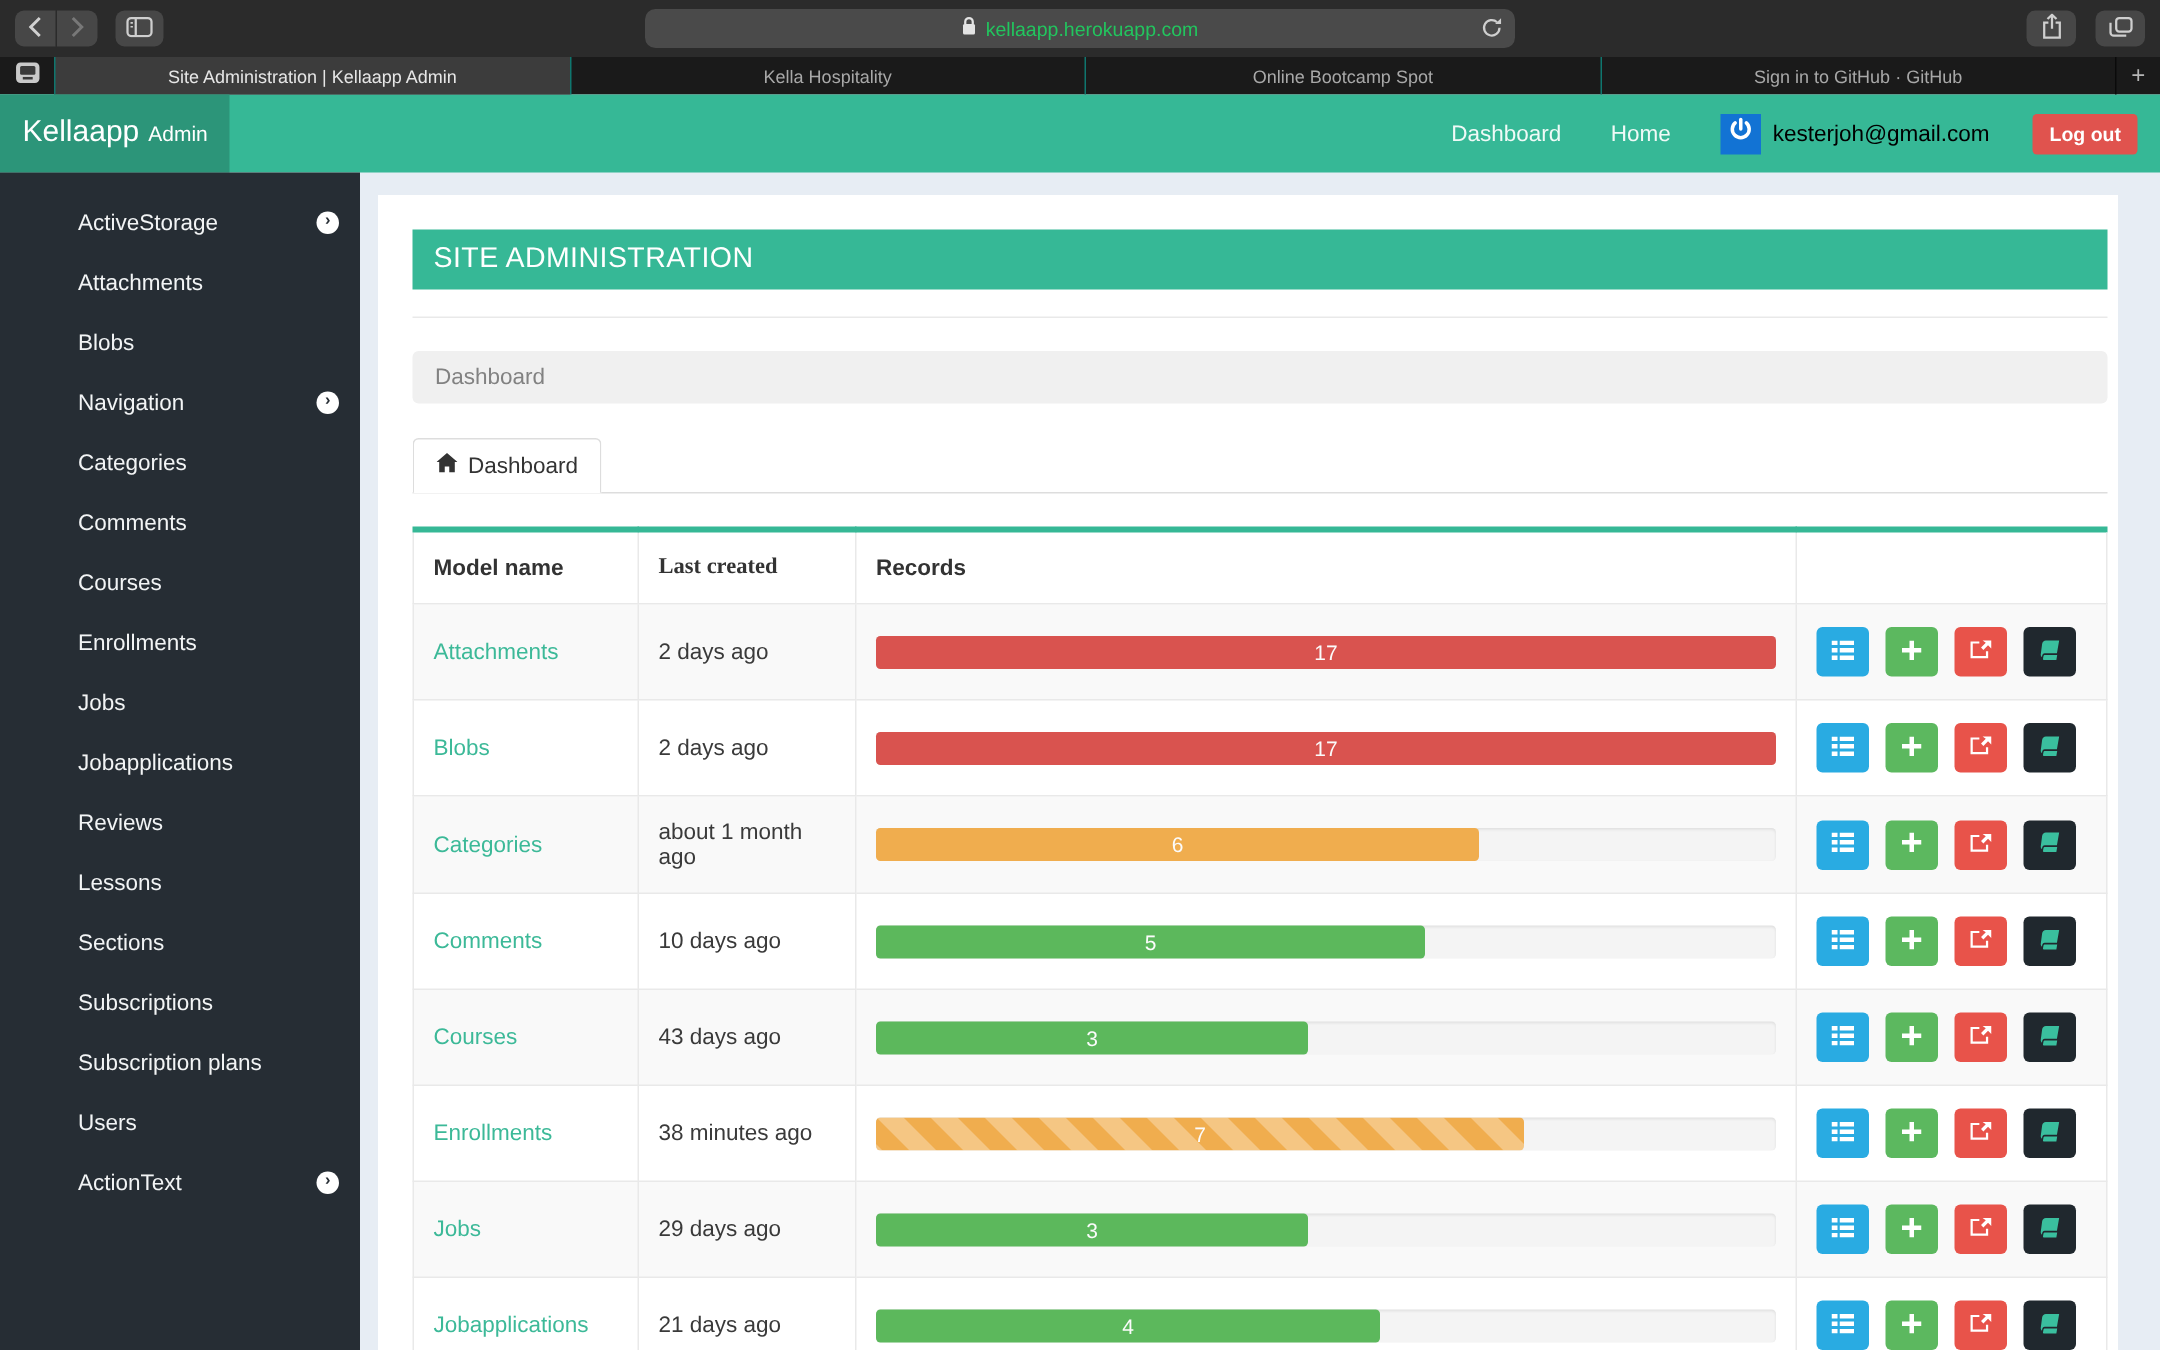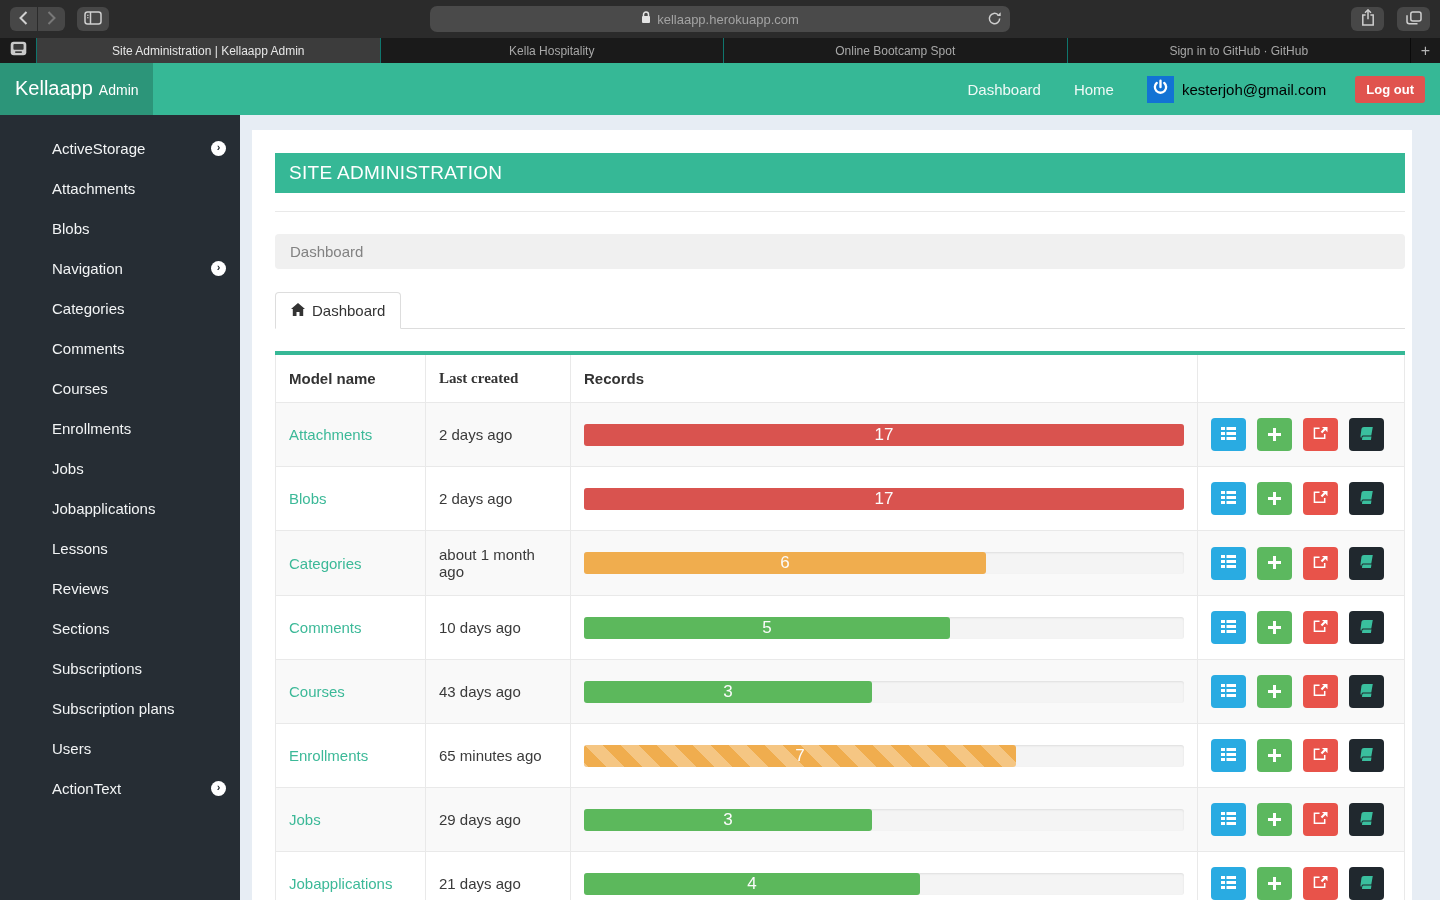--- a/index.html
+++ b/index.html
@@ -5,21 +5,21 @@
   * { margin:0; padding:0; box-sizing:border-box; }
   html,body { width:1440px; height:900px; overflow:hidden; font-family:"Liberation Sans",sans-serif; background:#e7edf4; }
 
   
   .browser-toolbar { height:38px; background:#2b2b2b; display:flex; align-items:center; padding:0 10px; position:relative; }
   .chrome-btn { background:#474747; border:none; border-radius:6px; height:24px; display:flex; align-items:center; justify-content:center; cursor:default; }
   .btn-back,.btn-forward { width:27px; }
   .btn-back { border-radius:6px 0 0 6px; }
   .btn-forward { border-radius:0 6px 6px 0; margin-left:1px; }
   .btn-sidebar { width:32px; margin-left:12px; }
-  .url-bar { position:absolute; left:430px; top:6px; width:580px; height:26px; background:#4a4a4a; border-radius:7px; display:flex; align-items:center; justify-content:center; gap:6px; color:#a3a3a3; font-size:13px; }
+  .url-bar { position:absolute; left:430px; top:6px; width:580px; height:26px; background:#4a4a4a; border-radius:7px; display:flex; align-items:center; justify-content:center; gap:6px; color:#22c55e; font-size:13px; }
   .url-reload { position:absolute; right:8px; top:5px; background:none; border:none; }
   .toolbar-right { margin-left:auto; display:flex; gap:13px; }
   .btn-share,.btn-tabs { width:33px; }
 
   .tab-bar { height:25px; background:#1a1a1a; display:flex; align-items:stretch; }
   .pinned-tab { width:36px; display:flex; align-items:center; justify-content:center; }
   .tab { flex:1; display:flex; align-items:center; justify-content:center; font-size:12px; color:#a8a8a8; border-left:1px solid #0f766e; overflow:hidden; white-space:nowrap; }
   .tab.active { background:#3c3c3c; color:#e6e6e6; }
   .new-tab { width:30px; border:none; border-left:1px solid #0a0a0a; background:none; color:#b5b5b5; font-size:16px; line-height:1; }
 
@@ -52,21 +52,21 @@
 
   .dash-table { width:100%; margin-top:22px; border-collapse:collapse; border-top:4px solid #36b896; }
   .dash-table th, .dash-table td { border:1px solid #e9e9e9; text-align:left; }
   .dash-table th { padding:15px 13px; font-size:15px; color:#333; font-weight:bold; }
   .dash-table td { padding:15px 13px; font-size:15px; color:#3a3a3a; }
   .col-model { width:150px; } .col-time { width:145px;font-family:Liberation Serif, serif; } .col-actions { width:207px; }
   .dash-table tbody tr:nth-child(odd) { background:#f9f9f9; }
   .model-link { color:#3cb998; text-decoration:none; }
 
   .track { height:22px; background:#f4f4f4; border-radius:3px; box-shadow:inset 0 1px 2px rgba(0,0,0,.09); }
-  .bar { height:22px; border-radius:3px; color:#fbfbfb; font-size:17px; line-height:22px; text-align:center; }
+  .bar { height:22px; border-radius:3px; color:#fbfbfb; font-size:14px; line-height:22px; text-align:center; }
   .bar.striped { background-image:linear-gradient(45deg, rgba(255,255,255,.3) 25%, transparent 25%, transparent 50%, rgba(255,255,255,.3) 50%, rgba(255,255,255,.3) 75%, transparent 75%, transparent); background-size:36px 36px; }
 
   .actions { display:flex; gap:11px; }
   .action-btn { width:35px; height:33px; border:none; border-radius:4px; display:flex; align-items:center; justify-content:center; }
   .act-list { background:#29abe2; }
   .act-add { background:#5cb85f; color:#fff; font-size:19px; font-weight:bold; }
   .act-export { background:#e8534a; }
   .act-history { background:#20282e; }
 </style>
 </head>
@@ -206,25 +206,25 @@
   </div>
       <div class="sidebar-item">
     <span>Jobs</span>
 
   </div>
       <div class="sidebar-item">
     <span>Jobapplications</span>
 
   </div>
       <div class="sidebar-item">
+    <span>Reviews</span>
+
+  </div>
+      <div class="sidebar-item">
     <span>Lessons</span>
-
-  </div>
-      <div class="sidebar-item">
-    <span>Reviews</span>
 
   </div>
       <div class="sidebar-item">
     <span>Sections</span>
 
   </div>
       <div class="sidebar-item">
     <span>Subscriptions</span>
 
   </div>
@@ -476,21 +476,21 @@
           <span><svg width="15" height="15" viewBox="0 0 16 16">
                         <path fill="#3abf9e" d="M5.2 1C3.9 1 2.8 2 2.6 3.3L1.6 10.9c-.1.8.2 1.5.8 2l.3-1.3c.2-.8.9-1.4 1.7-1.4h8.7L14.7 1H5.2z"></path>
                         <path fill="#3abf9e" d="M4.6 11.3c-.5 0-1 .4-1.1.9L3.2 14c-.1.5.3 1 .8 1h8.7l.6-3.7H4.6z"></path>
                       </svg></span>
         </button>
       </div>
     </td>
   </tr>
             <tr>
     <td><a class="model-link">Enrollments</a></td>
-    <td>65 minutes ago</td>
+    <td>38 minutes ago</td>
     <td>
       <div class="track">
         <div class="bar striped" style="width: 72%; background-color: rgb(240, 173, 78);">7</div>
       </div>
     </td>
     <td>
       <div class="actions">
         <button class="action-btn act-list">
           <span><svg width="15" height="13" viewBox="0 0 15 13">
                         <g fill="#fff">

